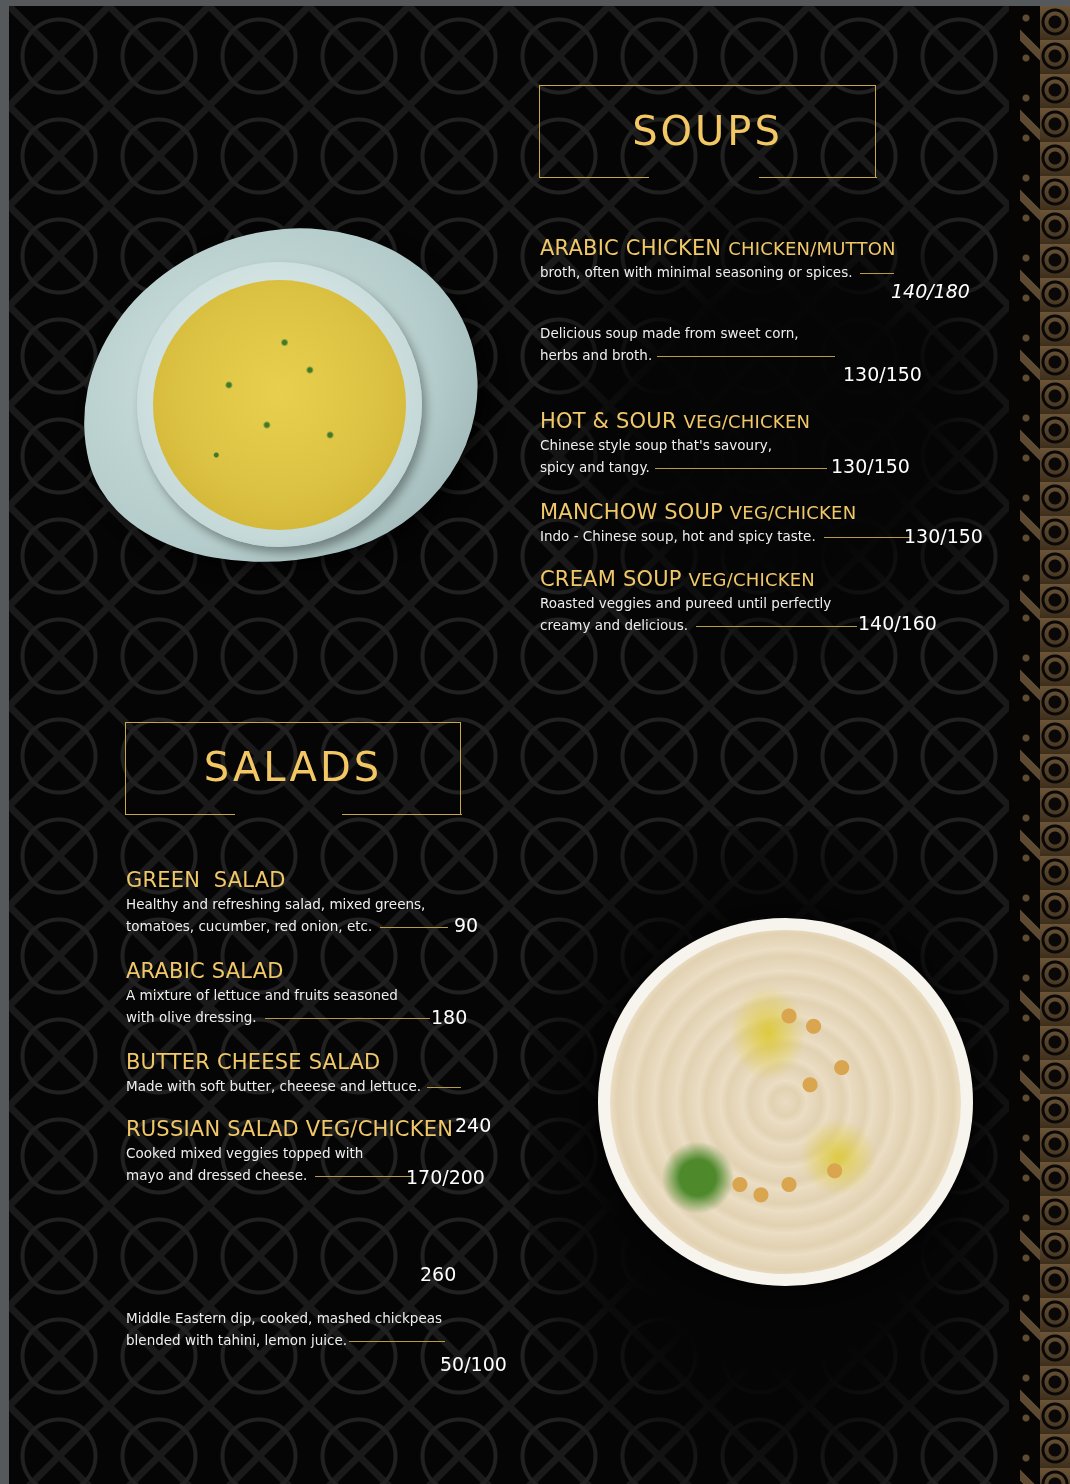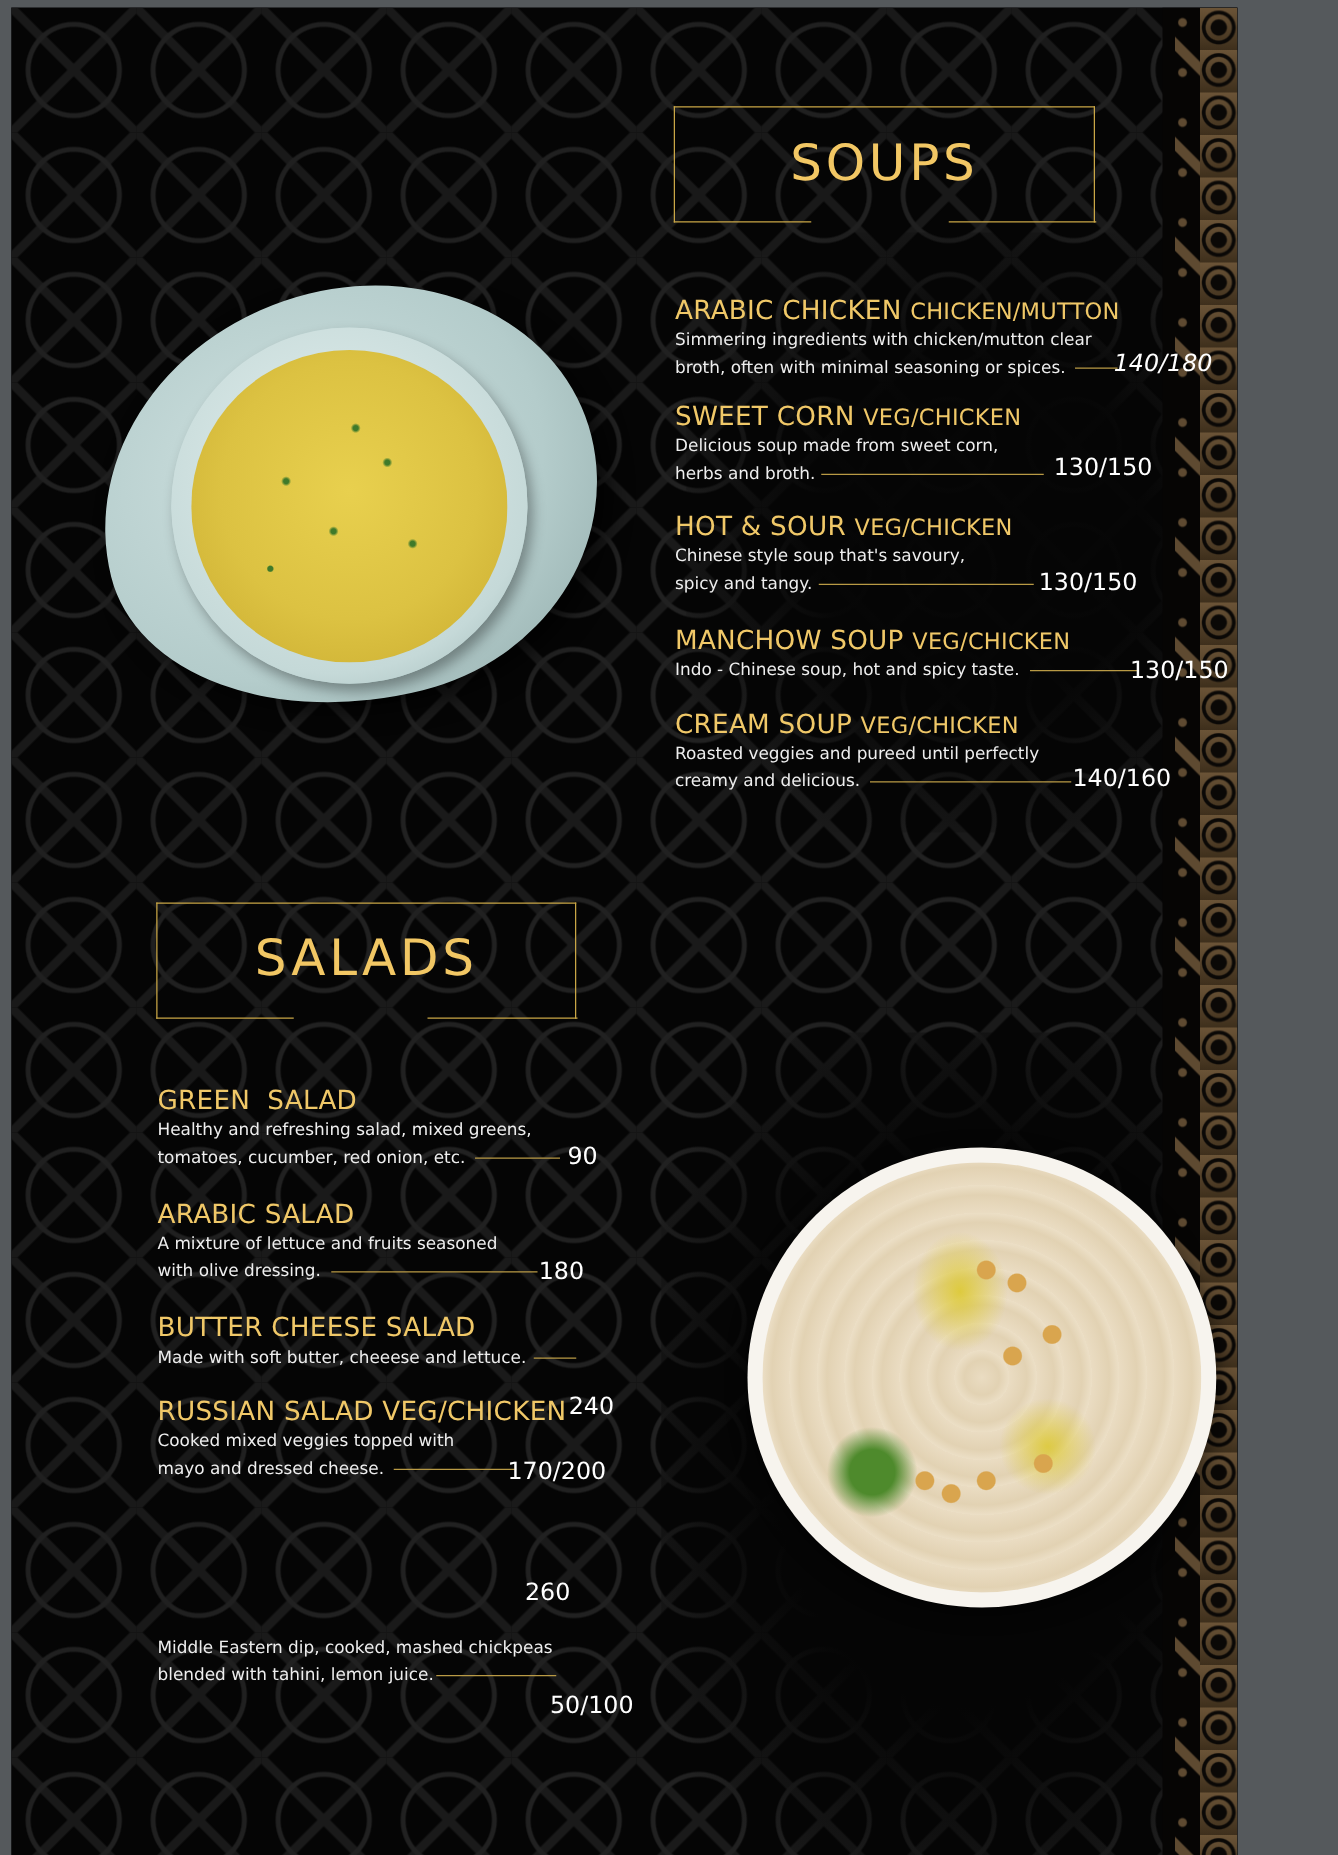--- a/index.html
+++ b/index.html
@@ -1,20 +1,20 @@
 <!DOCTYPE html>
 <html><head>
   <meta charset="utf-8">
   <style>
     * { margin: 0; padding: 0; box-sizing: border-box; }
     html, body { width: 1070px; height: 1484px; background: #55595c; overflow: hidden; }
     body { font-family: "DejaVu Sans", sans-serif; position: relative; }
 
     .page {
-      position: absolute; left: 9px; top: 6px; width: 981px; height: 1478px;
+      position: absolute; left: 9px; top: 6px; width: 1061px; height: 1478px;
       background-color: #050505;
       overflow: hidden;
     }
     .pattern {
       position: absolute; left: 0; top: 0; width: 1000px; height: 1478px;
       background-image:
         radial-gradient(circle at 50px 50px, transparent 34px, #262626 35px, #262626 38px, transparent 39px),
         linear-gradient(45deg, transparent 47%, #1e1e1e 48%, #1e1e1e 52%, transparent 53%),
         linear-gradient(-45deg, transparent 47%, #1e1e1e 48%, #1e1e1e 52%, transparent 53%);
       background-size: 100px 100px, 100px 100px, 100px 100px;
@@ -153,30 +153,25 @@
     <div class="plate"></div>
     <div class="bowl"></div>
     <div class="soup"></div>
   </div>
 
   <div class="dish" style="left:531px; top:230px;">
     <div class="dish-name">
       <span>ARABIC CHICKEN</span>
       <span class="variant">CHICKEN/MUTTON</span>
     </div>
-    <div class="dish-desc">Simmering ingredients with chicken/mutton clear</div>
     <div class="dish-desc"><span>broth, often with minimal seasoning or spices.</span><span class="leader" style="width:34px;"></span></div>
   </div>
   <div class="price" style="left:882px; top:274px;font-style:italic;">140/180</div>
 
   <div class="dish" style="left:531px; top:315px;">
-    <div class="dish-name">
-      <span>SWEET CORN</span>
-      <span class="variant">VEG/CHICKEN</span>
-    </div>
     <div class="dish-desc">Delicious soup made from sweet corn,</div>
     <div class="dish-desc"><span>herbs and broth.</span><span class="leader" style="width:178px; margin-left:5px;"></span></div>
   </div>
   <div class="price" style="left:834px; top:357px;">130/150</div>
 
   <div class="dish" style="left:531px; top:403px;">
     <div class="dish-name">
       <span>HOT &amp; SOUR</span>
       <span class="variant">VEG/CHICKEN</span>
     </div>

